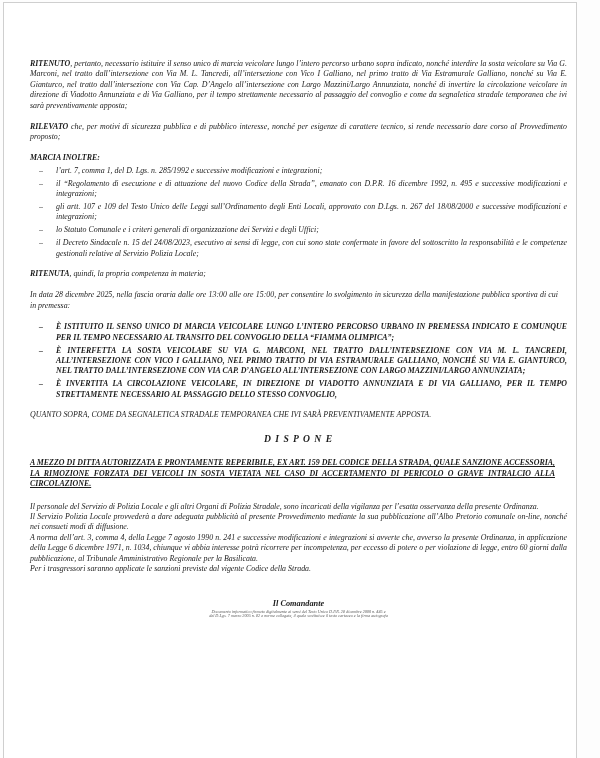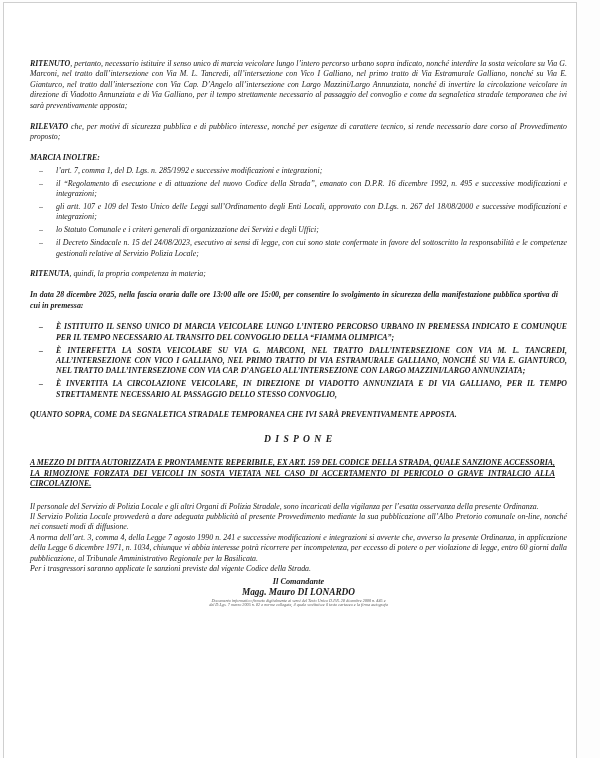--- a/index.html
+++ b/index.html
@@ -23,28 +23,28 @@
   .visti-heading { font-weight:bold; margin:0 0 2px 0; text-align:left; }
   .list { margin:0 0 10px 0; }
   .li { display:flex; margin:0 0 2.5px 0; }
   .dash { flex:0 0 26px; box-sizing:border-box; padding-left:9px; }
   .li-text { flex:1 1 auto; text-align:justify; }
   .bold-list .li { font-weight:bold; }
   .section-heading {
     text-align:center; font-weight:bold; font-size:9.6px;
     letter-spacing:1px; margin:13px 0 14px 0;
   }
-  .bold-para { font-weight:bold; text-align:justify; margin:0 9px 11px 0; }
+  .bold-para { font-weight:normal; text-align:justify; margin:0 9px 11px 0; }
   .underline-para {
     font-weight:bold; text-decoration:underline;
     text-align:justify; margin:0 12px 12px 0;
   }
   .closing p { margin:0; text-align:justify; }
   .trasgressori { margin:10px 0 0 0; text-align:justify; }
-  .signature { margin-top:2px; text-align:center; }
+  .signature { margin-top:24px; text-align:center; }
   .sig-role { font-weight:bold; font-size:8.3px; line-height:10.5px; }
   .sig-name { font-weight:bold; font-size:9.3px; line-height:11px; }
   .sig-disclaimer {
     color:#5a5a5a; font-size:7px; line-height:8.2px;
     transform:scale(0.60); transform-origin:50% 0;
   }
 </style>
 </head>
 <body>
 
@@ -108,21 +108,20 @@
 
     <div class="closing">
       <p>Il personale del Servizio di Polizia Locale e gli altri Organi di Polizia Stradale, sono incaricati della vigilanza per l’esatta osservanza della presente Ordinanza.</p>
       <p>Il Servizio Polizia Locale provvederà a dare adeguata pubblicità al presente Provvedimento mediante la sua pubblicazione all’Albo Pretorio comunale on-line, nonché nei consueti modi di diffusione.</p>
       <p>A norma dell’art. 3, comma 4, della Legge 7 agosto 1990 n. 241 e successive modificazioni e integrazioni si avverte che, avverso la presente Ordinanza, in applicazione della Legge 6 dicembre 1971, n. 1034, chiunque vi abbia interesse potrà ricorrere per incompetenza, per eccesso di potere o per violazione di legge, entro 60 giorni dalla pubblicazione, al Tribunale Amministrativo Regionale per la Basilicata.</p>
       <p class="trasgressori">Per i trasgressori saranno applicate le sanzioni previste dal vigente Codice della Strada.</p>
     </div>
 
     <div class="signature">
       <div class="sig-role">Il Comandante</div>
-      <div class="sig-name">Magg. Mauro DI LONARDO</div>
       <div class="sig-disclaimer">
         <div>Documento informatico firmato digitalmente ai sensi del Testo Unico D.P.R. 28 dicembre 2000 n. 445 e</div>
         <div>del D.Lgs. 7 marzo 2005 n. 82 e norme collegate, il quale sostituisce il testo cartaceo e la firma autografa</div>
       </div>
     </div>
 
   </div>
 </div>
 
 </body></html>

